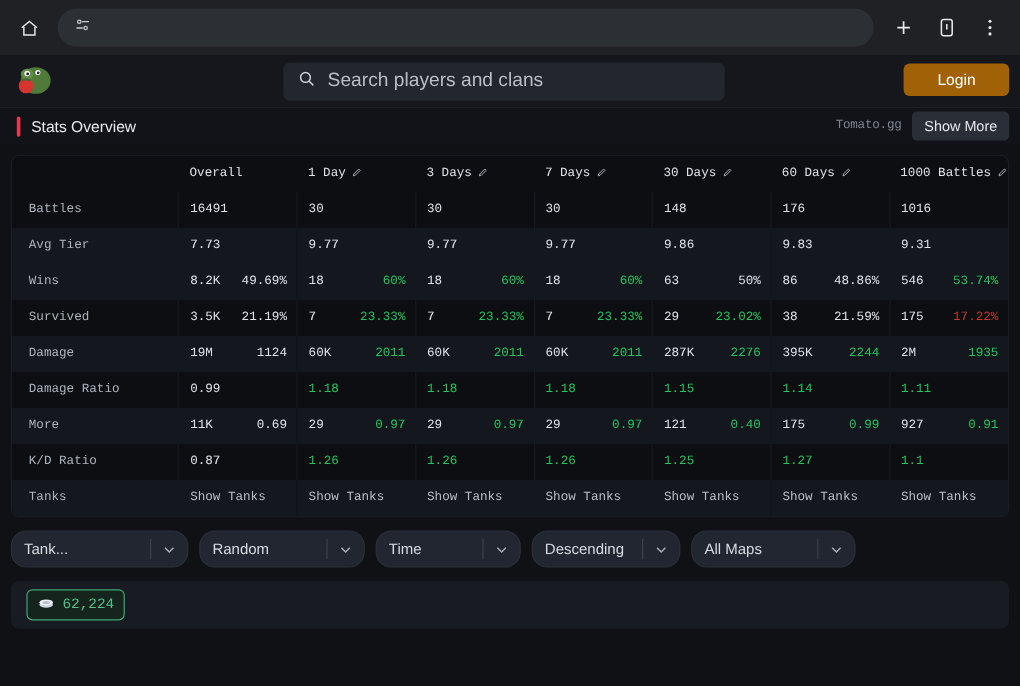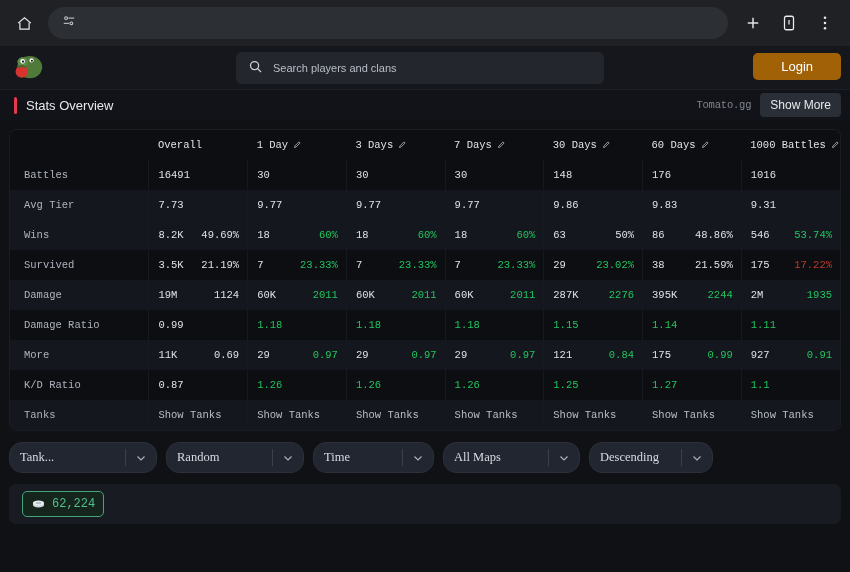--- a/index.html
+++ b/index.html
@@ -81,21 +81,21 @@
     padding: 0 12px;
     gap: 10px;
     cursor: text;
   }
   .search-box input {
     background: transparent;
     border: none;
     outline: none;
     color: #eab308;
     font-family: "Liberation Sans", sans-serif;
-    font-size: 11px;
+    font-size: 16px;
     width: 100%;
   }
   .search-box input::placeholder { color: #b9bec7; }
   .login-btn {
     position: absolute;
     right: 9px; top: 7px;
     background: #a16207;
     color: #ffffff;
     font-size: 13px;
     padding: 6px 28px;
@@ -224,21 +224,20 @@
   }
   .select {
     background: #222630;
     border: 1px solid #2b303b;
     border-radius: 13px;
     height: 31px;
     display: flex;
     align-items: center;
     cursor: pointer;
     overflow: hidden;
-    font-family: Liberation Serif, serif;
   }
   .select .val {
     color: #d7dbe2;
     font-size: 12.5px;
     padding: 0 10px;
     flex: 1 1 auto;
     white-space: nowrap;
     overflow: hidden;
   }
   .select .divider {
@@ -675,21 +674,21 @@
           </td>
           <td>
             <div class="cellpair">
               <span class="left">29</span>
               <span class="right g">0.97</span>
             </div>
           </td>
           <td>
             <div class="cellpair">
               <span class="left">121</span>
-              <span class="right g">0.84</span>
+              <span class="right g">0.40</span>
             </div>
           </td>
           <td>
             <div class="cellpair">
               <span class="left">175</span>
               <span class="right g">0.99</span>
             </div>
           </td>
           <td>
             <div class="cellpair">
@@ -771,31 +770,31 @@
   </div>
   <div class="select sel-time">
     <span class="val">Time</span>
     <span class="divider"></span>
     <span class="caret">
       <svg width="12" height="12" viewBox="0 0 24 24" fill="none" stroke="#aab0ba" stroke-width="2.4">
           <polyline points="5,9 12,16 19,9"></polyline>
         </svg>
     </span>
   </div>
-  <div class="select sel-maps">
-    <span class="val">All Maps</span>
+  <div class="select sel-sort">
+    <span class="val">Descending</span>
     <span class="divider"></span>
     <span class="caret">
       <svg width="12" height="12" viewBox="0 0 24 24" fill="none" stroke="#aab0ba" stroke-width="2.4">
           <polyline points="5,9 12,16 19,9"></polyline>
         </svg>
     </span>
   </div>
-  <div class="select sel-sort">
-    <span class="val">Descending</span>
+  <div class="select sel-maps">
+    <span class="val">All Maps</span>
     <span class="divider"></span>
     <span class="caret">
       <svg width="12" height="12" viewBox="0 0 24 24" fill="none" stroke="#aab0ba" stroke-width="2.4">
           <polyline points="5,9 12,16 19,9"></polyline>
         </svg>
     </span>
   </div>
 </div>
 
 <div class="session-card">

